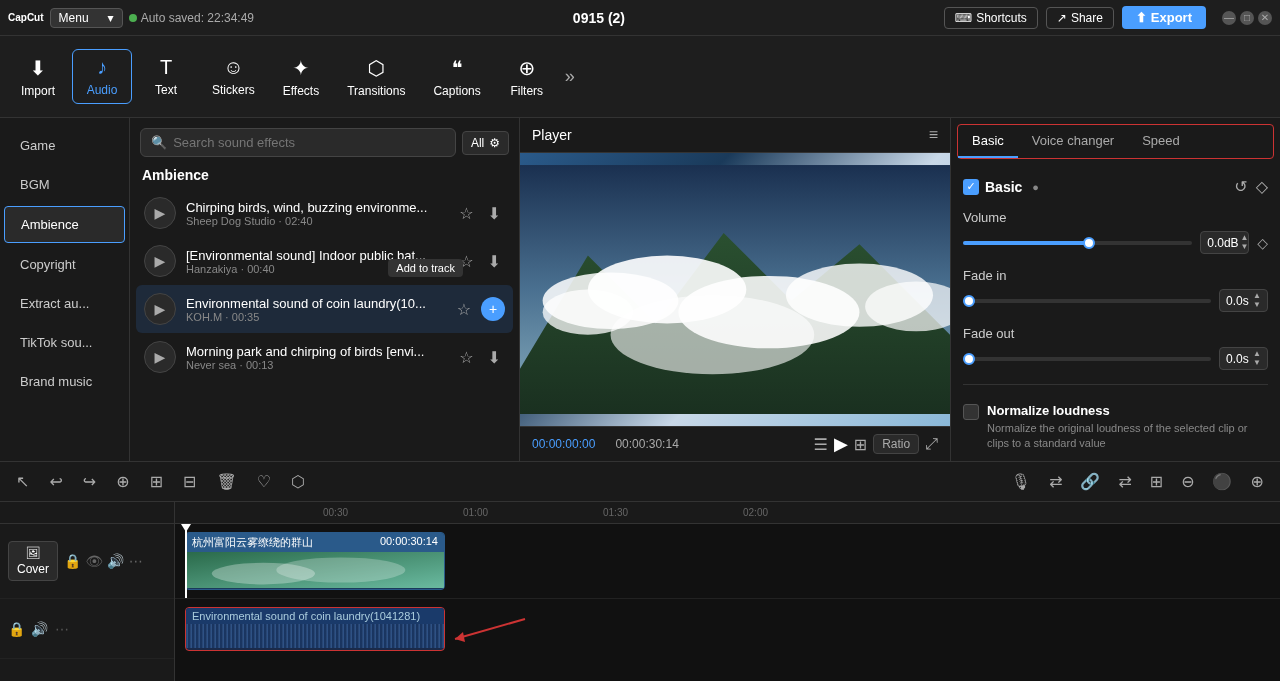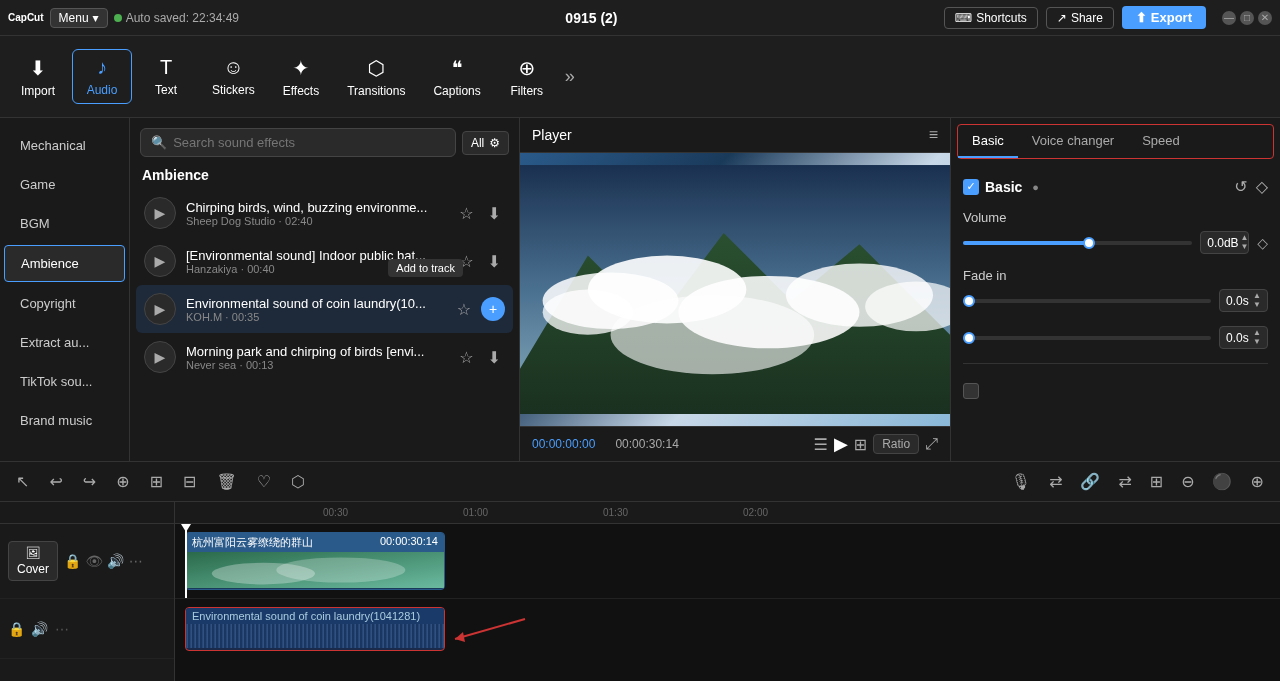--- a/index.html
+++ b/index.html
@@ -2,21 +2,21 @@
 <html><head>
   <meta charset="utf-8">
   <style>
     * { margin: 0; padding: 0; box-sizing: border-box; }
     body { width: 1280px; height: 681px; background: #1a1a1a; color: #fff; font-family: 'Segoe UI', Arial, sans-serif; overflow: hidden; display: flex; flex-direction: column; }
 
     
     .top-bar { height: 36px; background: #1e1e1e; display: flex; align-items: center; padding: 0 8px; gap: 8px; border-bottom: 1px solid #333; flex-shrink: 0; }
     .top-bar-left { display: flex; align-items: center; gap: 6px; }
     .logo { color: #fff; font-size: 10px; font-weight: bold; }
-    .menu-btn { background: #333; border: 1px solid #555; color: #fff; padding: 2px 8px; border-radius: 4px; font-size: 12px; cursor: pointer; display: flex; align-items: center; gap: 4px; }
+    .menu-btn { background: #333; border: 1px solid #555; color: #fff; padding: 2px 8px; border-radius: 4px; font-size: 12px; cursor: pointer; display: flex; align-items: center; gap: 19px; }
     .auto-save { display: flex; align-items: center; gap: 4px; font-size: 12px; color: #aaa; }
     .auto-save-dot { width: 8px; height: 8px; border-radius: 50%; background: #4CAF50; }
     .top-bar-center { flex: 1; display: flex; justify-content: center; align-items: center; font-size: 14px; font-weight: bold; }
     .top-bar-right { display: flex; align-items: center; gap: 8px; }
     .shortcuts-btn { background: transparent; border: 1px solid #555; color: #fff; padding: 3px 10px; border-radius: 4px; font-size: 12px; cursor: pointer; display: flex; align-items: center; gap: 4px; }
     .share-btn { background: transparent; border: 1px solid #555; color: #fff; padding: 3px 10px; border-radius: 4px; font-size: 12px; cursor: pointer; display: flex; align-items: center; gap: 4px; }
     .export-btn { background: #4a9eff; border: none; color: #fff; padding: 4px 14px; border-radius: 4px; font-size: 13px; font-weight: bold; cursor: pointer; display: flex; align-items: center; gap: 4px; }
     .window-controls { display: flex; gap: 4px; margin-left: 8px; }
     .win-btn { width: 14px; height: 14px; border-radius: 50%; border: none; cursor: pointer; background: #555; display: flex; align-items: center; justify-content: center; font-size: 10px; color: #aaa; }
 
@@ -203,21 +203,20 @@
   <div class="toolbar-item">
     <span class="icon">⊕</span>
     <span class="label">Filters</span>
   </div>
   <span class="toolbar-more">»</span>
 </div>
 
 <div class="main-area">
 
   <div class="left-sidebar">
-    <div class="sidebar-item">Mechanical</div>
     <div class="sidebar-item">Game</div>
     <div class="sidebar-item">BGM</div>
     <div class="sidebar-item active">Ambience</div>
     <div class="sidebar-item">Copyright</div>
     <div class="sidebar-item">Extract au...</div>
     <div class="sidebar-item">TikTok sou...</div>
     <div class="sidebar-item">Brand music</div>
   </div>
 
   <div class="sound-panel">
@@ -380,39 +379,44 @@
             <span>0.0s</span>
             <div class="value-spinners">
               <button class="spin-btn">▲</button>
               <button class="spin-btn">▼</button>
             </div>
           </div>
         </div>
       </div>
 
       <div class="control-row">
+        <div class="control-label">Fade out</div>
         <div class="slider-row">
           <div class="slider-track fade-out-slider" style="position:relative;">
             <div class="slider-fill" style="width:0%;"></div>
             <div class="slider-thumb" style="left:calc(0% - 0px);"></div>
           </div>
           <div class="value-input">
             <span>0.0s</span>
             <div class="value-spinners">
               <button class="spin-btn">▲</button>
               <button class="spin-btn">▼</button>
             </div>
           </div>
         </div>
       </div>
 
       <div class="divider"></div>
 
       <div class="normalize-row">
         <div class="checkbox"></div>
+        <div class="normalize-info">
+          <div class="normalize-title">Normalize loudness</div>
+          <div class="normalize-desc">Normalize the original loudness of the selected clip or clips to a standard value</div>
+        </div>
       </div>
 
     </div>
   </div>
 
 </div>
 
 <div class="timeline">
 
   <div class="timeline-toolbar">

